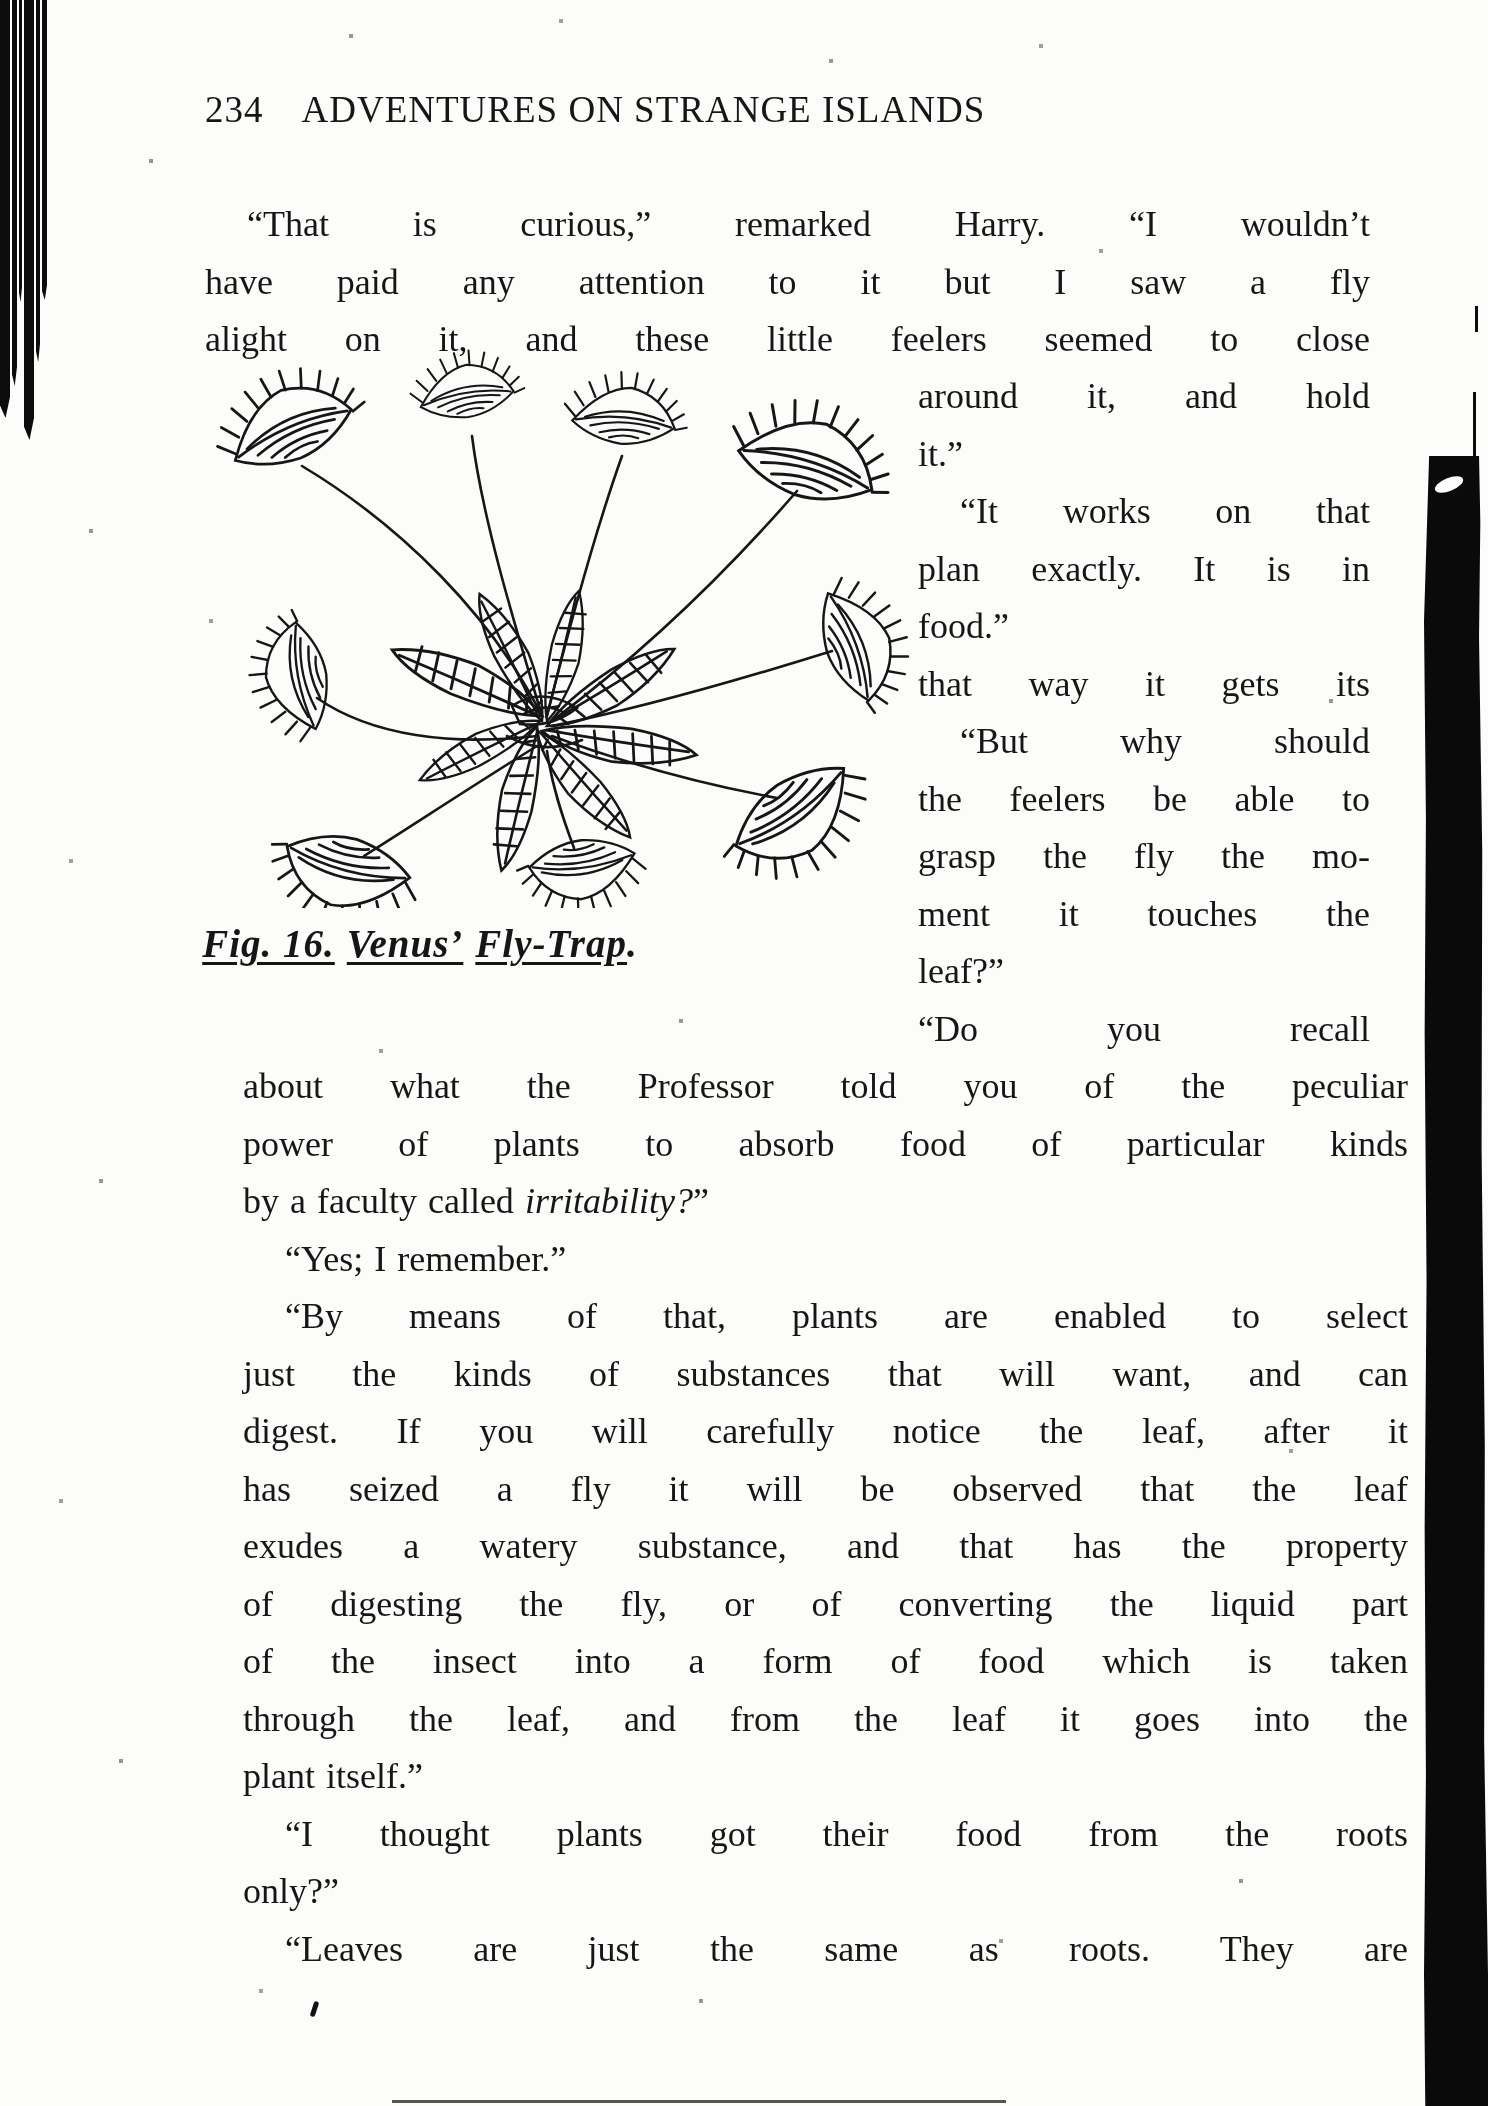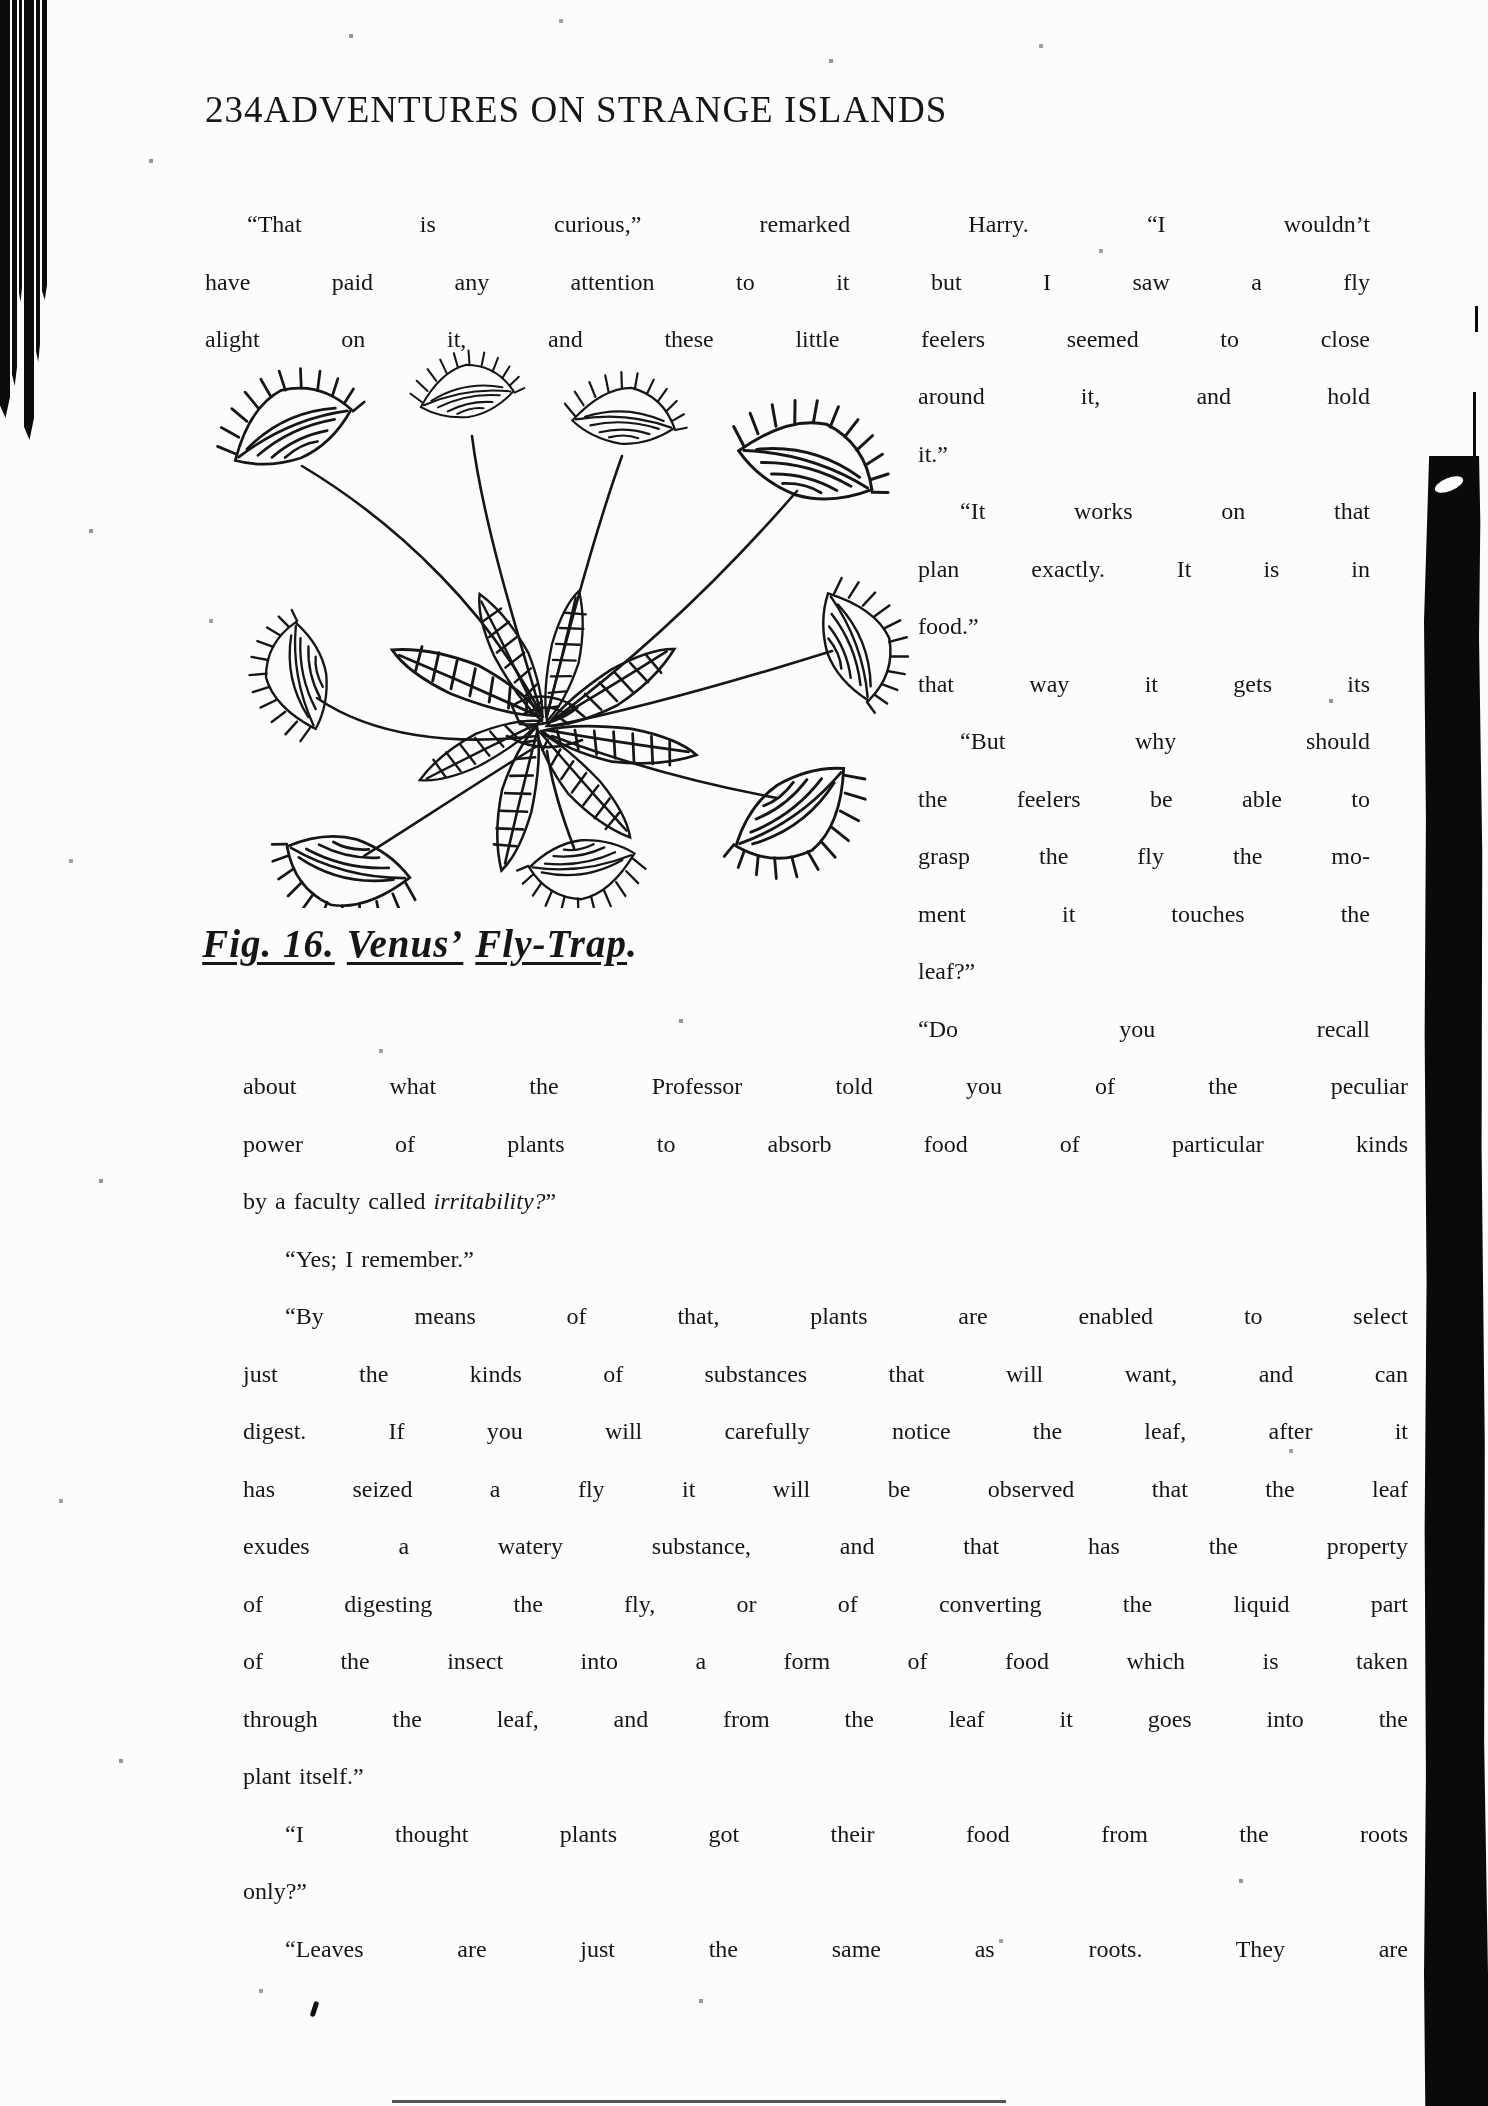--- a/index.html
+++ b/index.html
@@ -37,22 +37,22 @@
     box-shadow:350px 35px 0 1px #444,560px 20px 0 1px #555,830px 60px 0 1px #444,
       1040px 45px 0 1px #555,150px 160px 0 1px #444,1100px 250px 0 1px #555,
       90px 530px 0 1px #444,70px 860px 0 1px #555,100px 1180px 0 1px #444,
       60px 1500px 0 1px #555,120px 1760px 0 1px #444,260px 1990px 0 1px #555,
       700px 2000px 0 1px #444,1000px 1940px 0 1px #555,1240px 1880px 0 1px #444,
       380px 1050px 0 1px #555,1330px 700px 0 1px #444,1290px 1450px 0 1px #555,
       210px 620px 0 1px #555,680px 1020px 0 1px #444;opacity:.55;}
   
   .header{position:absolute;left:205px;top:88px;width:1165px;
     font-size:37px;letter-spacing:1px;white-space:nowrap;}
-  .header .pgnum{}
-  .ln{font-size:24px;line-height:57.5px;word-spacing:2px;
+  .header .pgnum{margin-right:38px;}
+  .ln{font-size:36px;line-height:57.5px;word-spacing:2px;
       text-align:justify;text-align-last:justify;}
   .last{text-align-last:left;}
   .ind{text-indent:42px;}
   .para1{position:absolute;left:205px;top:196px;width:1165px;}
   .wrapcol{position:absolute;left:918px;top:368px;width:452px;}
   .bodytext{position:absolute;left:207px;top:1058px;width:1165px;margin-left:36px;}
   .caption{position:absolute;left:198px;top:921px;width:444px;text-align:center;
     font-style:italic;font-weight:600;font-size:39px;letter-spacing:1px;white-space:nowrap;}
   .caption .u{text-decoration:underline;text-decoration-thickness:2.5px;text-underline-offset:5px;margin-top:20px;}
   .caption .sp{display:inline-block;width:12px;}

